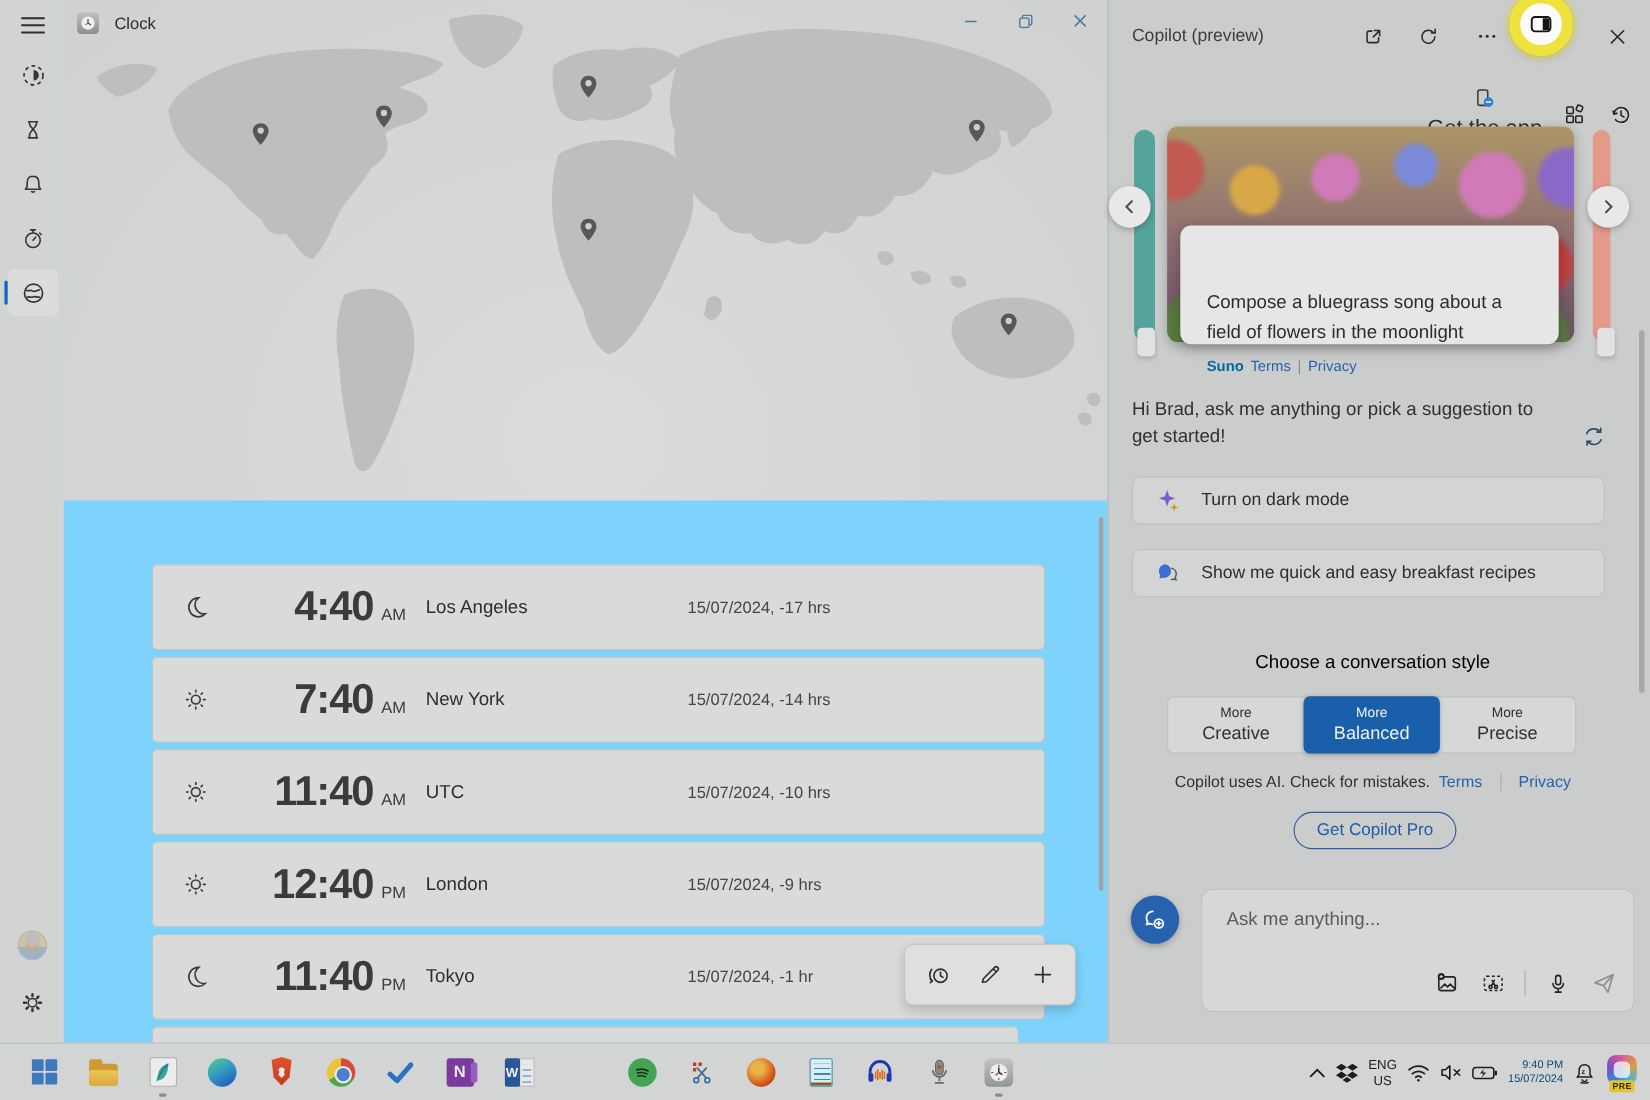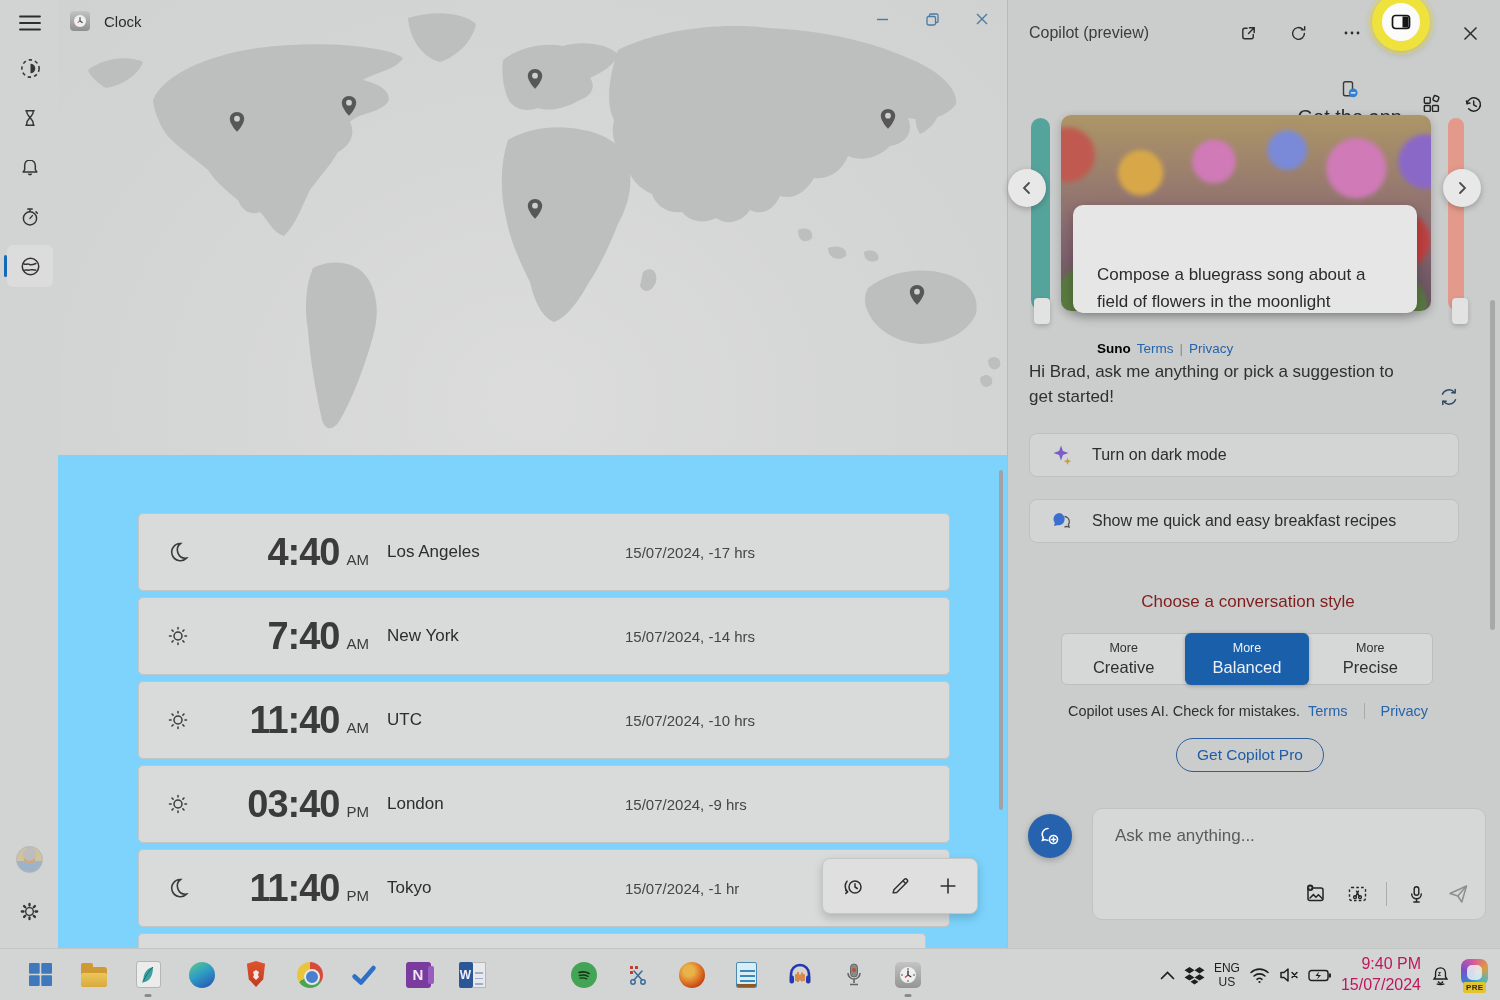--- a/index.html
+++ b/index.html
@@ -87,35 +87,35 @@
       radial-gradient(circle at 88% 60%, #c04040 0 7%, transparent 8%),
       radial-gradient(circle at 94% 25%, #8a68c8 0 6%, transparent 7%),
       radial-gradient(circle at 12% 88%, #5a7a40 0 9%, transparent 10%),
       radial-gradient(circle at 55% 92%, #4a6a38 0 10%, transparent 11%),
       radial-gradient(circle at 85% 90%, #5a7a40 0 9%, transparent 10%),
       linear-gradient(180deg,#b09a66 0%, #8a6a72 55%, #5a4a5a 100%);}
   .prompt-card{position:absolute;left:65px;top:93px;width:344px;height:108px;background:#e6e6e6;border-radius:10px;
     box-shadow:0 4px 12px rgba(0,0,0,.25);padding:20px 24px 12px;z-index:3;}
   .prompt-text{font-size:17px;line-height:1.6;color:#2c2c2c;margin-top:36px;}
   .prompt-meta{margin-top:10px;font-size:13.5px;display:flex;gap:6px;align-items:baseline;}
-  .prompt-meta b{color:#000000;margin-top:16px;}
+  .prompt-meta b{color:#0369a1;}
   .link{color:#2565ab;}
   .chev-btn{position:absolute;top:57px;width:38px;height:38px;border-radius:50%;background:#e8e8e8;
     box-shadow:0 2px 6px rgba(0,0,0,.25);display:flex;align-items:center;justify-content:center;color:#4c4c4c;z-index:4;}
   .chev-btn.left{left:0px;}
   .chev-btn.right{left:435px;}
 
   .greeting{position:absolute;left:21px;top:360px;width:385px;font-size:17px;line-height:1.45;color:#303030;}
   .cycle-btn{position:absolute;left:428px;top:384px;width:26px;height:26px;display:flex;align-items:center;justify-content:center;color:#2f4a66;}
 
   .sugg{position:absolute;left:21px;width:430px;height:44px;background:#d3d4d4;border:1px solid #bfc0c0;border-radius:8px;
     display:flex;align-items:center;gap:18px;padding-left:20px;}
   .sugg-label{font-size:16px;color:#2d2d2d;}
 
-  .style-head{position:absolute;left:0;top:592px;width:480px;text-align:center;font-size:17px;color:#7f1d1d;}
+  .style-head{position:absolute;left:0;top:592px;width:480px;text-align:center;font-size:17px;color:#000000;}
   .segctl{position:absolute;left:53px;top:633px;width:372px;height:52px;background:#d6d7d7;border:1px solid #bdbebe;border-radius:6px;
     display:flex;}
   .seg{flex:1;display:flex;flex-direction:column;align-items:center;justify-content:center;line-height:1.25;color:#303030;}
   .seg .s1{font-size:12.5px;}
   .seg .s2{font-size:16.5px;}
   .seg.sel{background:#1a5faa;border-radius:6px;color:#eef2f6;margin:-1px 0;box-shadow:0 1px 4px rgba(0,0,0,.25);}
   .disclaimer{position:absolute;left:0;top:703px;width:480px;display:flex;justify-content:center;align-items:center;gap:8px;font-size:14.5px;color:#303030;}
   .vline{width:1px;height:16px;background:#a9a9a9;margin:0 8px;}
   .pro-btn{position:absolute;left:168px;top:738px;height:34px;padding:0 20px;border:1px solid #2e5e9e;border-radius:17px;
     display:flex;align-items:center;font-size:15.5px;color:#1f5ca8;background:transparent;}
@@ -134,21 +134,21 @@
   
   .taskbar{position:absolute;left:0;top:948px;width:1500px;height:52px;background:#d3d4d4;border-top:1px solid #c2c3c3;
     display:flex;align-items:center;}
   .tb-left{display:flex;align-items:center;padding-left:13px;}
   .tb-slot{position:relative;width:54px;height:48px;display:flex;align-items:center;justify-content:center;}
   .tb-spacer{width:58px;}
   .run-dot{position:absolute;bottom:2px;left:50%;transform:translateX(-50%);width:7px;height:3px;border-radius:2px;background:#8a8a8a;}
   .tray{position:absolute;right:10px;top:0;height:52px;display:flex;align-items:center;gap:9px;}
   .traybtn{display:flex;align-items:center;justify-content:center;color:#1e1e1e;}
   .lang{font-size:12px;line-height:1.2;text-align:center;color:#1e1e1e;}
-  .dtime{font-size:16px;line-height:1.3;text-align:right;color:#be185d;}
+  .dtime{font-size:10px;line-height:1.3;text-align:right;color:#0c4a6e;}
   .copilot-tray{position:relative;width:30px;height:34px;}
   .copilot-logo{position:absolute;left:1px;top:1px;width:27px;height:27px;border-radius:8px;
     background:conic-gradient(from 210deg,#2f86d6,#7a4fc9,#d8579e,#e09b3d,#47b8c9,#2f86d6);}
   .copilot-logo:after{content:"";position:absolute;left:6px;top:6px;width:15px;height:15px;border-radius:5px;background:rgba(235,240,245,.85);}
   .pre-badge{position:absolute;left:3px;bottom:-1px;background:#e3c42e;color:#2e2a10;font-size:8px;font-weight:700;
     padding:1px 3px;border-radius:2px;letter-spacing:.3px;}
 
   
   .folder{position:relative;width:26px;height:20px;margin-top:4px;}
   .folder .back{position:absolute;inset:0;background:#cf9a33;border-radius:3px;}
@@ -369,21 +369,21 @@
       </div>
       <div class="clock-row">
         <span class="dn" data-icon="sun">
 
           <svg class="i-sun" width="24" height="24" viewBox="0 0 24 24" fill="none" stroke="currentColor" stroke-width="1.5" stroke-linecap="round">
               <circle cx="12" cy="12" r="4"></circle>
               <path d="M12 3.5v1.6M12 18.9v1.6M3.5 12h1.6M18.9 12h1.6M6 6l1.1 1.1M16.9 16.9L18 18M18 6l-1.1 1.1M7.1 16.9L6 18"></path>
             </svg>
         </span>
         <span class="t">
-            <b>03:40</b>
+            <b>12:40</b>
             <i>PM</i>
           </span>
         <span class="c">London</span>
         <span class="d">15/07/2024, -9 hrs</span>
       </div>
       <div class="clock-row">
         <span class="dn" data-icon="moon">
           <svg class="i-moon" width="24" height="24" viewBox="0 0 24 24" fill="none" stroke="currentColor" stroke-width="1.6">
               <path d="M14.5 3.5a8.6 8.6 0 1 0 6 14.6 8.2 8.2 0 0 1-6-14.6z"></path>
             </svg>

